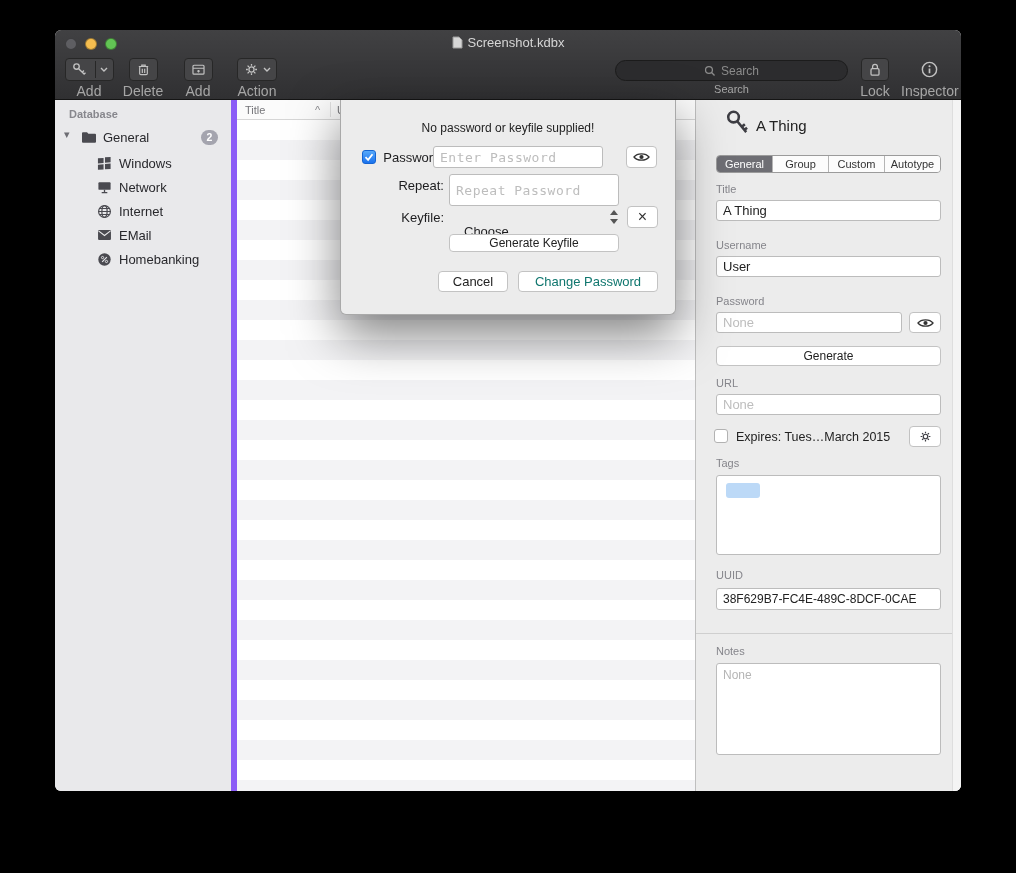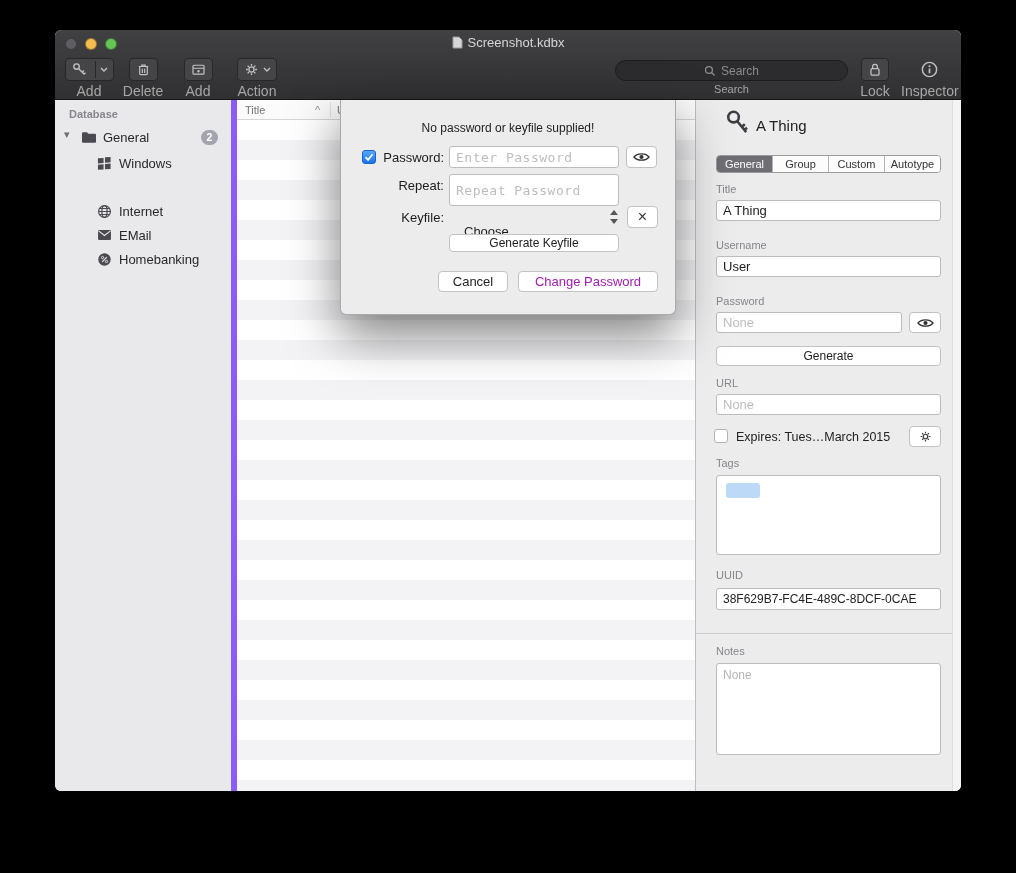--- a/index.html
+++ b/index.html
@@ -60,21 +60,21 @@
         font-family:"Liberation Sans",sans-serif; outline:none; }
   .tf::placeholder { color:#bdbdbd; }
   .mono::placeholder { font-family:"DejaVu Sans Mono",monospace; letter-spacing:.5px; }
   .cb { position:absolute; width:14px; height:14px; border-radius:3px; }
   .cb-on { background:linear-gradient(#57a9fa,#1a72ee); border:1px solid #1464d2; }
   .cb-off { background:#fff; border:1px solid #b2b2b2; }
   .icon-btn { position:absolute; background:#fff; border:1px solid #c2c2c2; border-radius:4px;
               display:flex; align-items:center; justify-content:center; }
   .btn { position:absolute; background:#fff; border:1px solid #c3c3c3; border-radius:4px; font-size:13px;
          color:#222; display:flex; align-items:center; justify-content:center; font-family:"Liberation Sans",sans-serif; }
-  .btn.disabled { color:#a21caf; }
+  .btn.disabled { color:#0f766e; }
   .popup-text { position:absolute; left:123px; top:124px; }
   .stepper { position:absolute; left:268px; top:109px; width:10px; height:16px; }
   .stepper .up, .stepper .dn { position:absolute; left:1px; width:0; height:0; border-left:4px solid transparent; border-right:4px solid transparent; }
   .stepper .up { top:1px; border-bottom:5px solid #555; }
   .stepper .dn { bottom:1px; border-top:5px solid #555; }
 
   
   .inspector { position:absolute; left:640px; top:70px; width:266px; bottom:0; background:#ececec; border-left:1px solid #bfbfbf; }
   .insp-scroll { position:absolute; right:0; top:0; width:9px; bottom:0; background:#f4f4f4; border-left:1px solid #dedede; }
   .entry-heading { position:absolute; left:60px; top:17px; font-size:15px; color:#222; }
@@ -219,20 +219,27 @@
           <g fill="#4a4a50">
             <rect x="1" y="2.5" width="6" height="5.5" transform="skewY(-4)"></rect>
             <rect x="8.5" y="2" width="6" height="5.8" transform="skewY(-4)"></rect>
             <rect x="1" y="9.3" width="6" height="5.5" transform="skewY(-4)"></rect>
             <rect x="8.5" y="9" width="6" height="5.8" transform="skewY(-4)"></rect>
           </g>
         </svg>
       <span style="position:absolute;left:64px;">Windows</span>
     </div>
 
+    <div class="sb-row" style="top:76px;">
+      <svg style="position:absolute;left:42px;" width="15" height="15" viewBox="0 0 16 16">
+          <rect x="1.5" y="2.5" width="13" height="8" rx="1" fill="#4a4a50"></rect>
+          <path d="M8 10.5v2.5M5 13.5h6" stroke="#4a4a50" stroke-width="1.4" fill="none"></path>
+        </svg>
+      <span style="position:absolute;left:64px;">Network</span>
+    </div>
 
     <div class="sb-row" style="top:100px;">
       <svg style="position:absolute;left:42px;" width="15" height="15" viewBox="0 0 16 16" fill="none" stroke="#4a4a50" stroke-width="1.3">
           <circle cx="8" cy="8" r="6.3"></circle>
           <ellipse cx="8" cy="8" rx="2.8" ry="6.3"></ellipse>
           <path d="M1.7 8h12.6M2.6 4.8h10.8M2.6 11.2h10.8"></path>
         </svg>
       <span style="position:absolute;left:64px;">Internet</span>
     </div>
 
@@ -267,21 +274,21 @@
 
   <div class="sheet">
     <div class="sheet-msg">No password or keyfile supplied!</div>
 
     <span class="cb cb-on" style="left:21px;top:50px;">
       <svg width="12" height="12" viewBox="0 0 12 12">
           <path d="M2.5 6.2l2.6 2.6 4.4-5.6" fill="none" stroke="#fff" stroke-width="1.8"></path>
         </svg>
     </span>
     <span class="dlabel" style="top:50px;">Password:</span>
-    <input class="tf mono" style="position: absolute; left: 108px; top: 46px; width: 170px; height: 22px;" type="password" placeholder="Enter Password">
+    <input class="tf mono" style="position: absolute; left: 92px; top: 46px; width: 170px; height: 22px;" type="password" placeholder="Enter Password">
     <span class="icon-btn" style="left:285px;top:46px;width:31px;height:22px;">
       <svg width="17" height="12" viewBox="0 0 17 12">
           <path d="M1 6C4.2 1.8 12.8 1.8 16 6 12.8 10.2 4.2 10.2 1 6z" fill="none" stroke="#333" stroke-width="1.3"></path>
           <circle cx="8.5" cy="6" r="2.1" fill="#333"></circle>
         </svg>
     </span>
 
     <span class="dlabel" style="top:78px;">Repeat:</span>
     <input class="tf mono" style="position: absolute; left: 108px; top: 74px; width: 170px; height: 32px;" type="password" placeholder="Repeat Password">
 

